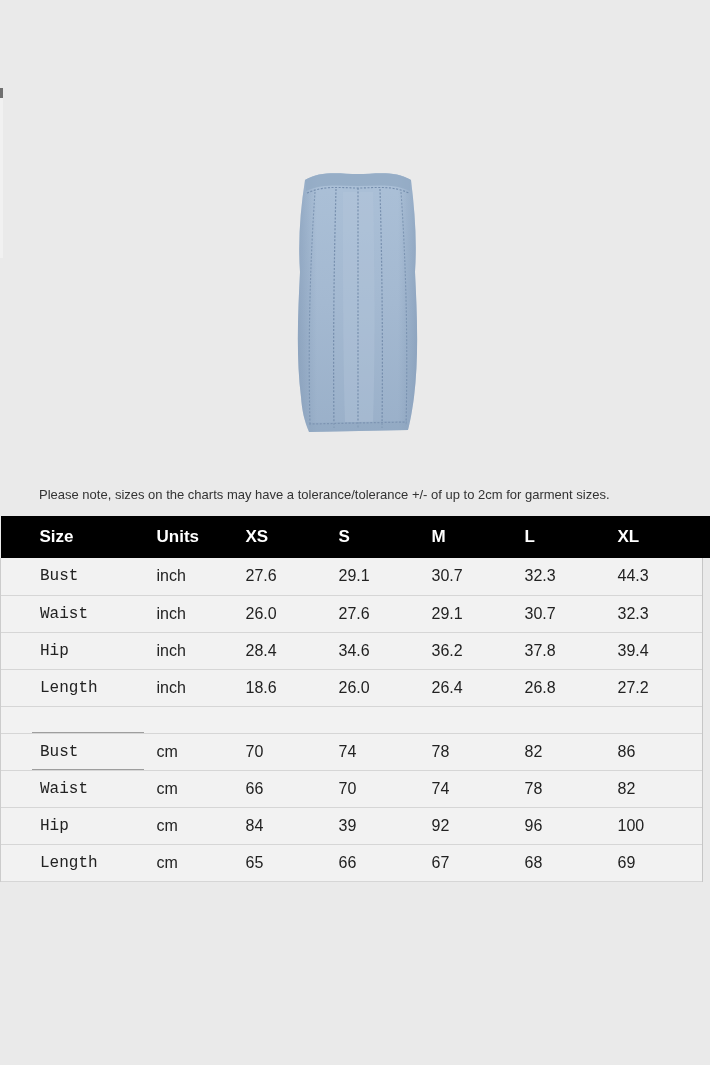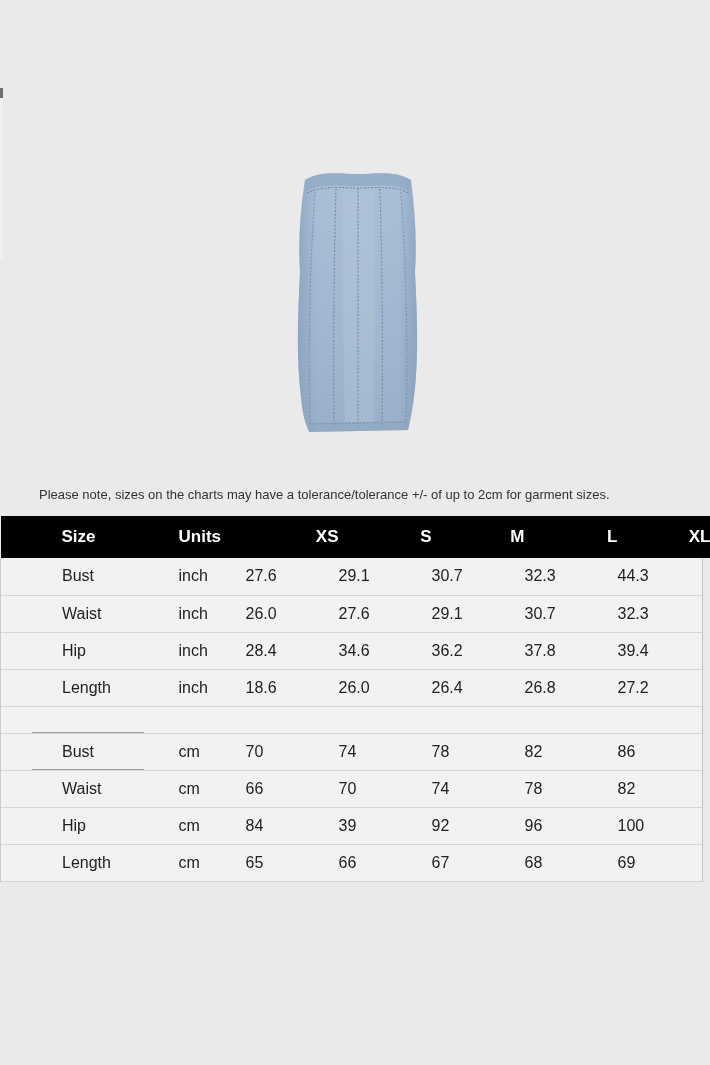--- a/index.html
+++ b/index.html
@@ -39,35 +39,35 @@
     width:100%;
     border-collapse:collapse;
     table-layout:fixed;
   }
   table.size-chart col.c-label{width:117px;}
   table.size-chart col.c-units{width:128px;}
   table.size-chart col.c-val{width:93px;}
   table.size-chart thead tr{height:42px;background:var(--header-bg);}
   table.size-chart th{
     color:var(--header-text);font-size:17px;font-weight:bold;
-    padding:0;vertical-align:middle;text-align:right;
+    padding:0;vertical-align:middle;text-align:left;
   }
   table.size-chart th.left, table.size-chart td.left{
-    text-align:left;padding-left:61px;
+    text-align:left;padding-left:39px;
   }
   table.size-chart tbody tr{
     height:37px;background:var(--row-bg);
     border-bottom:1px solid var(--sep);
   }
   table.size-chart tbody tr.spacer{height:27px;}
   table.size-chart td{
     font-size:16px;color:var(--text);
     padding:0;vertical-align:middle;
   }
-  table.size-chart tbody td:first-child{border-left:1px solid #cccccc;}
+  table.size-chart tbody td:first-child{border-left:1px solid #cccccc;font-family:Liberation Mono, monospace;}
 
   
   .right-strip{
     position:absolute;left:702px;top:558px;width:8px;height:324px;
     background:var(--page-bg);border-left:1px solid #c6c6c6;
   }
   
   .seg-a{position:absolute;left:32px;top:732px;width:112px;height:1px;background:var(--sep-dark);}
   .seg-b{position:absolute;left:32px;top:769px;width:112px;height:1px;background:var(--sep-dark);}
 </style>

